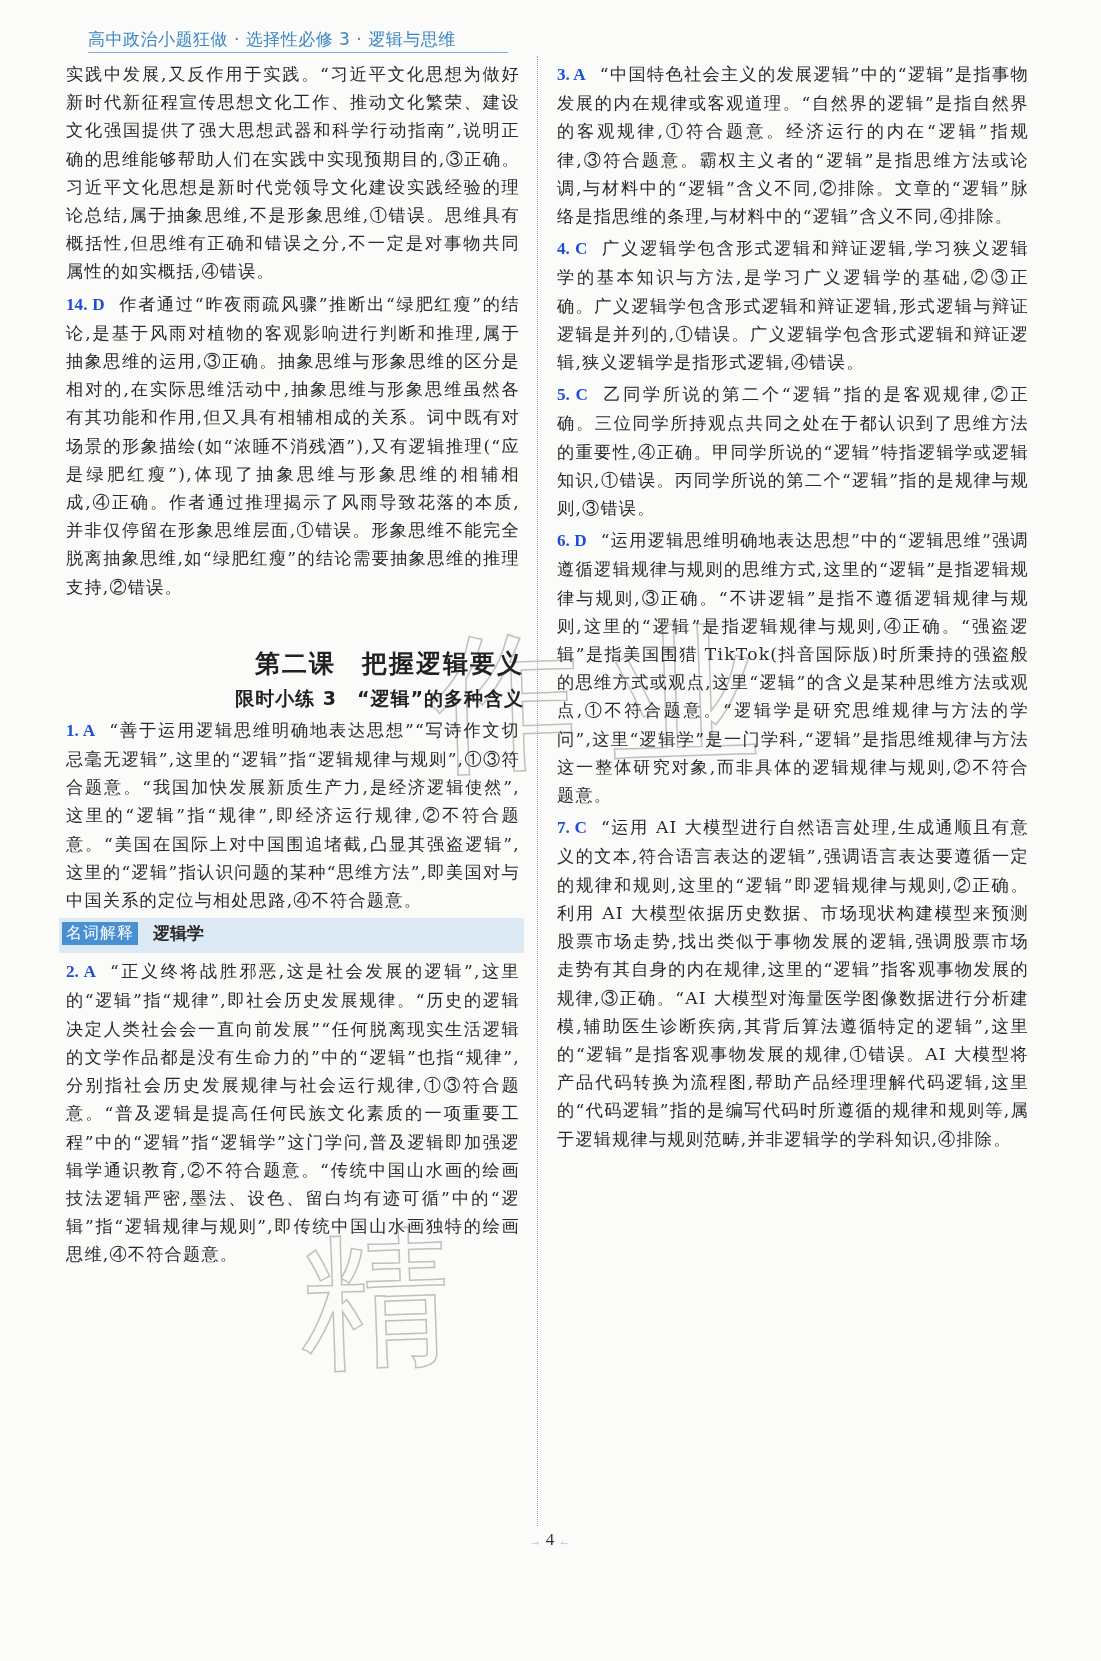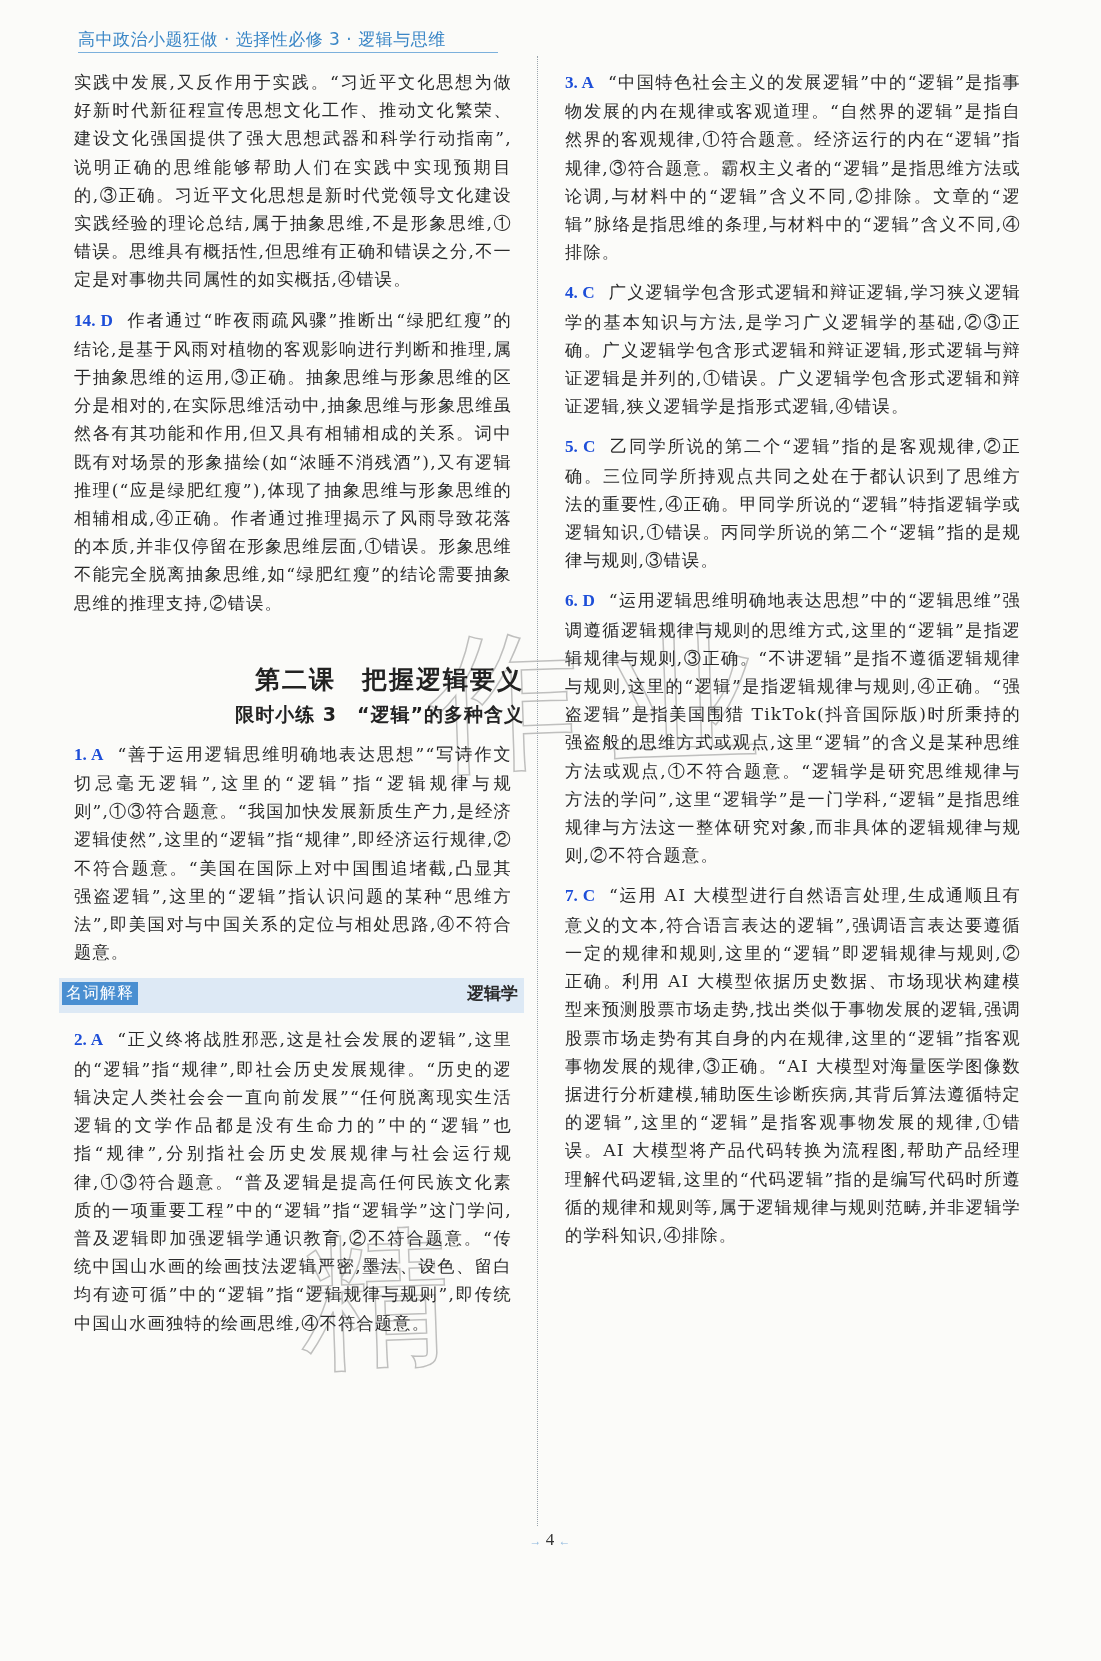--- a/index.html
+++ b/index.html
@@ -2,54 +2,54 @@
 <html><head>
 <meta charset="utf-8">
 <style>
   html, body { margin: 0; padding: 0; }
   body {
     width: 1101px; height: 1661px; background: #fbfbf9; position: relative;
     font-family: "DejaVu Serif", "Liberation Serif", serif; color: #2a2a2a;
     overflow: hidden;
   }
   .header {
-    position: absolute; left: 78px; top: 28px; width: 420px;
+    position: absolute; left: 88px; top: 28px; width: 420px;
     font-family: "DejaVu Sans", "Liberation Sans", sans-serif;
     font-size: 17px; color: #3a86c6; letter-spacing: 0.5px;
     border-bottom: 1.5px solid #7bb0dc; padding-bottom: 1px; white-space: nowrap;
   }
   .col { position: absolute; top: 56px; }
   .col-left { left: 62px; width: 462px; }
   .col-right { left: 553px; width: 480px; }
   .divider {
     position: absolute; left: 537px; top: 56px; height: 1470px;
     border-left: 1.5px dotted #9aa4ad;
   }
   .para {
     font-size: 17.2px; line-height: 28.2px; text-align: justify;
-    margin: 12px; letter-spacing: 1.2px;
+    margin: 4px; letter-spacing: 1.2px;
   }
   .qnum {
     color: #1d4ed8; font-family: "Liberation Serif", serif; font-weight: bold;
     margin-right: 14px; letter-spacing: 0;
   }
   .lesson-title {
     text-align: right; font-family: "DejaVu Sans", "Liberation Sans", sans-serif;
     font-size: 25px; font-weight: bold; color: #222; margin: 46px 0 6px 0; letter-spacing: 2px;
   }
   .lesson-title span + span { margin-left: 26px; }
   .practice-title {
     text-align: right; font-family: "DejaVu Sans", "Liberation Sans", sans-serif;
     font-size: 19px; font-weight: bold; color: #222; margin: 4px 0 4px 0; letter-spacing: 1px;
   }
   .practice-title span + span { margin-left: 20px; }
   .term-box {
     background: #dde9f5; margin: 4px 0 4px -3px; padding: 4px 6px 6px 3px;
   }
-  .term-head { display: flex; align-items: center; margin-bottom: 2px; justify-content: space-between; }
+  .term-head { display: flex; align-items: center; margin-bottom: 2px; }
   .term-tag {
     background: #4a8fd1; color: #fff; font-family: "DejaVu Sans", "Liberation Sans", sans-serif;
     font-size: 16px; padding: 1px 4px; letter-spacing: 1px;
   }
   .term-word {
     font-family: "DejaVu Sans", "Liberation Sans", sans-serif; font-weight: bold;
     font-size: 17px; margin-left: 15px;
   }
   .term-box .para { font-size: 16px; line-height: 28.3px; color: #3a3f46; text-indent: 2.2em; letter-spacing: 1.6px; }
   .page-number {

